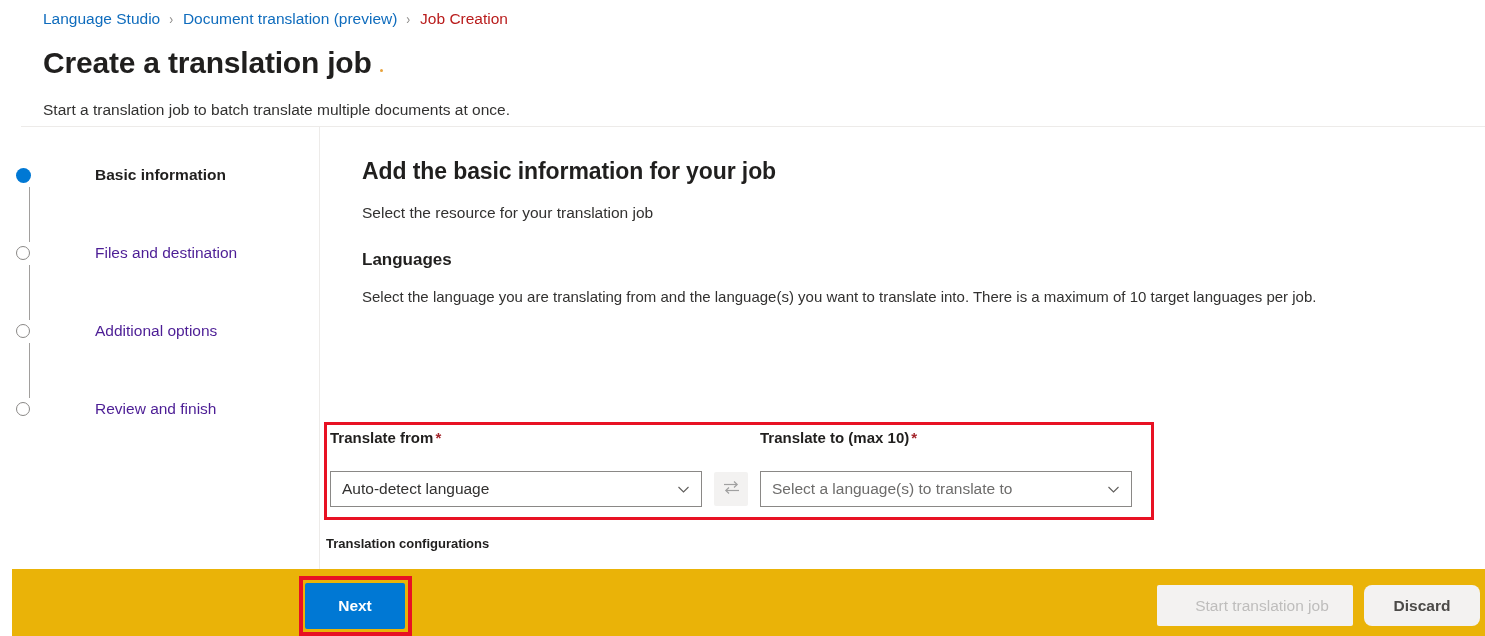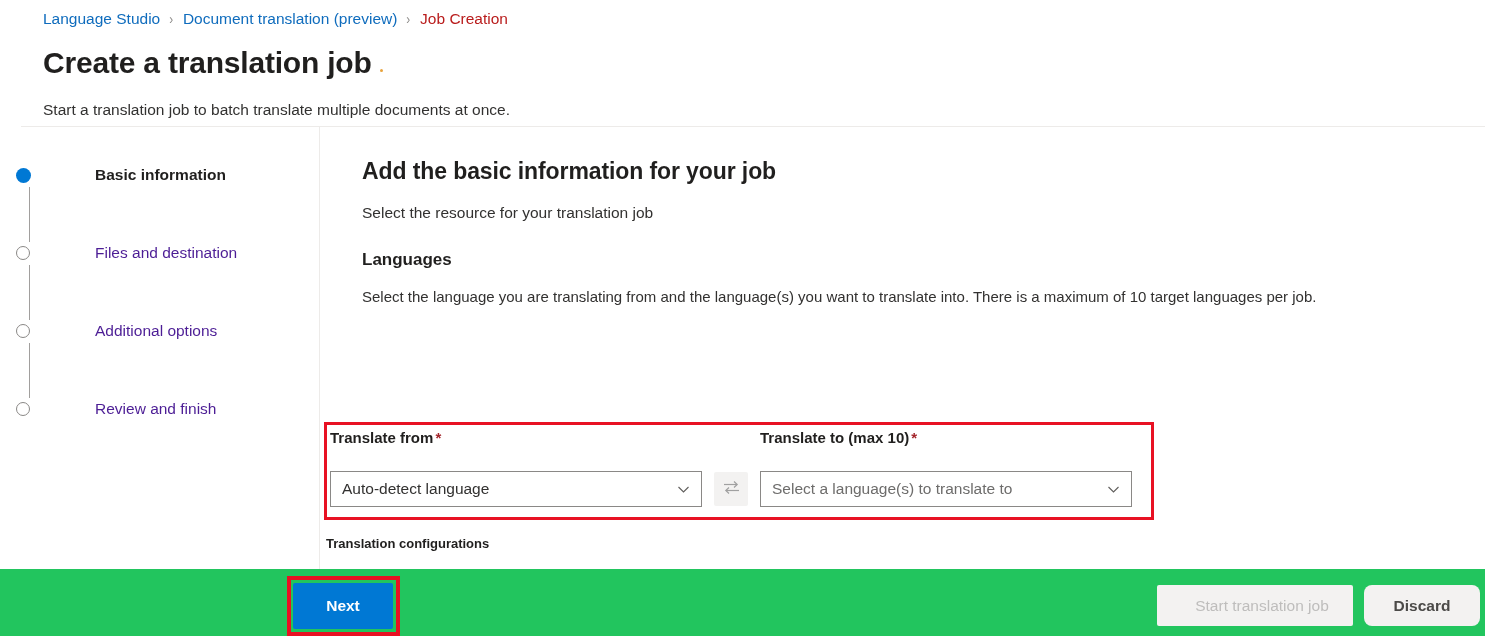--- a/index.html
+++ b/index.html
@@ -261,25 +261,25 @@
   .config-field {
     font-size: 15.5px;
     color: #323130;
     margin-top: 25px;
     line-height: 20px;
   }
 
   
   .footer-bar {
     position: absolute;
-    left: 0;
+    left: 12px;
     right: 0;
     bottom: 0;
     height: 67px;
-    background: #22c55e;
+    background: #eab308;
     display: flex;
     align-items: center;
   }
   .next-highlight {
     position: absolute;
     left: 287px;
     top: 7px;
     width: 113px;
     height: 60px;
     border: 4px solid #e81123;

